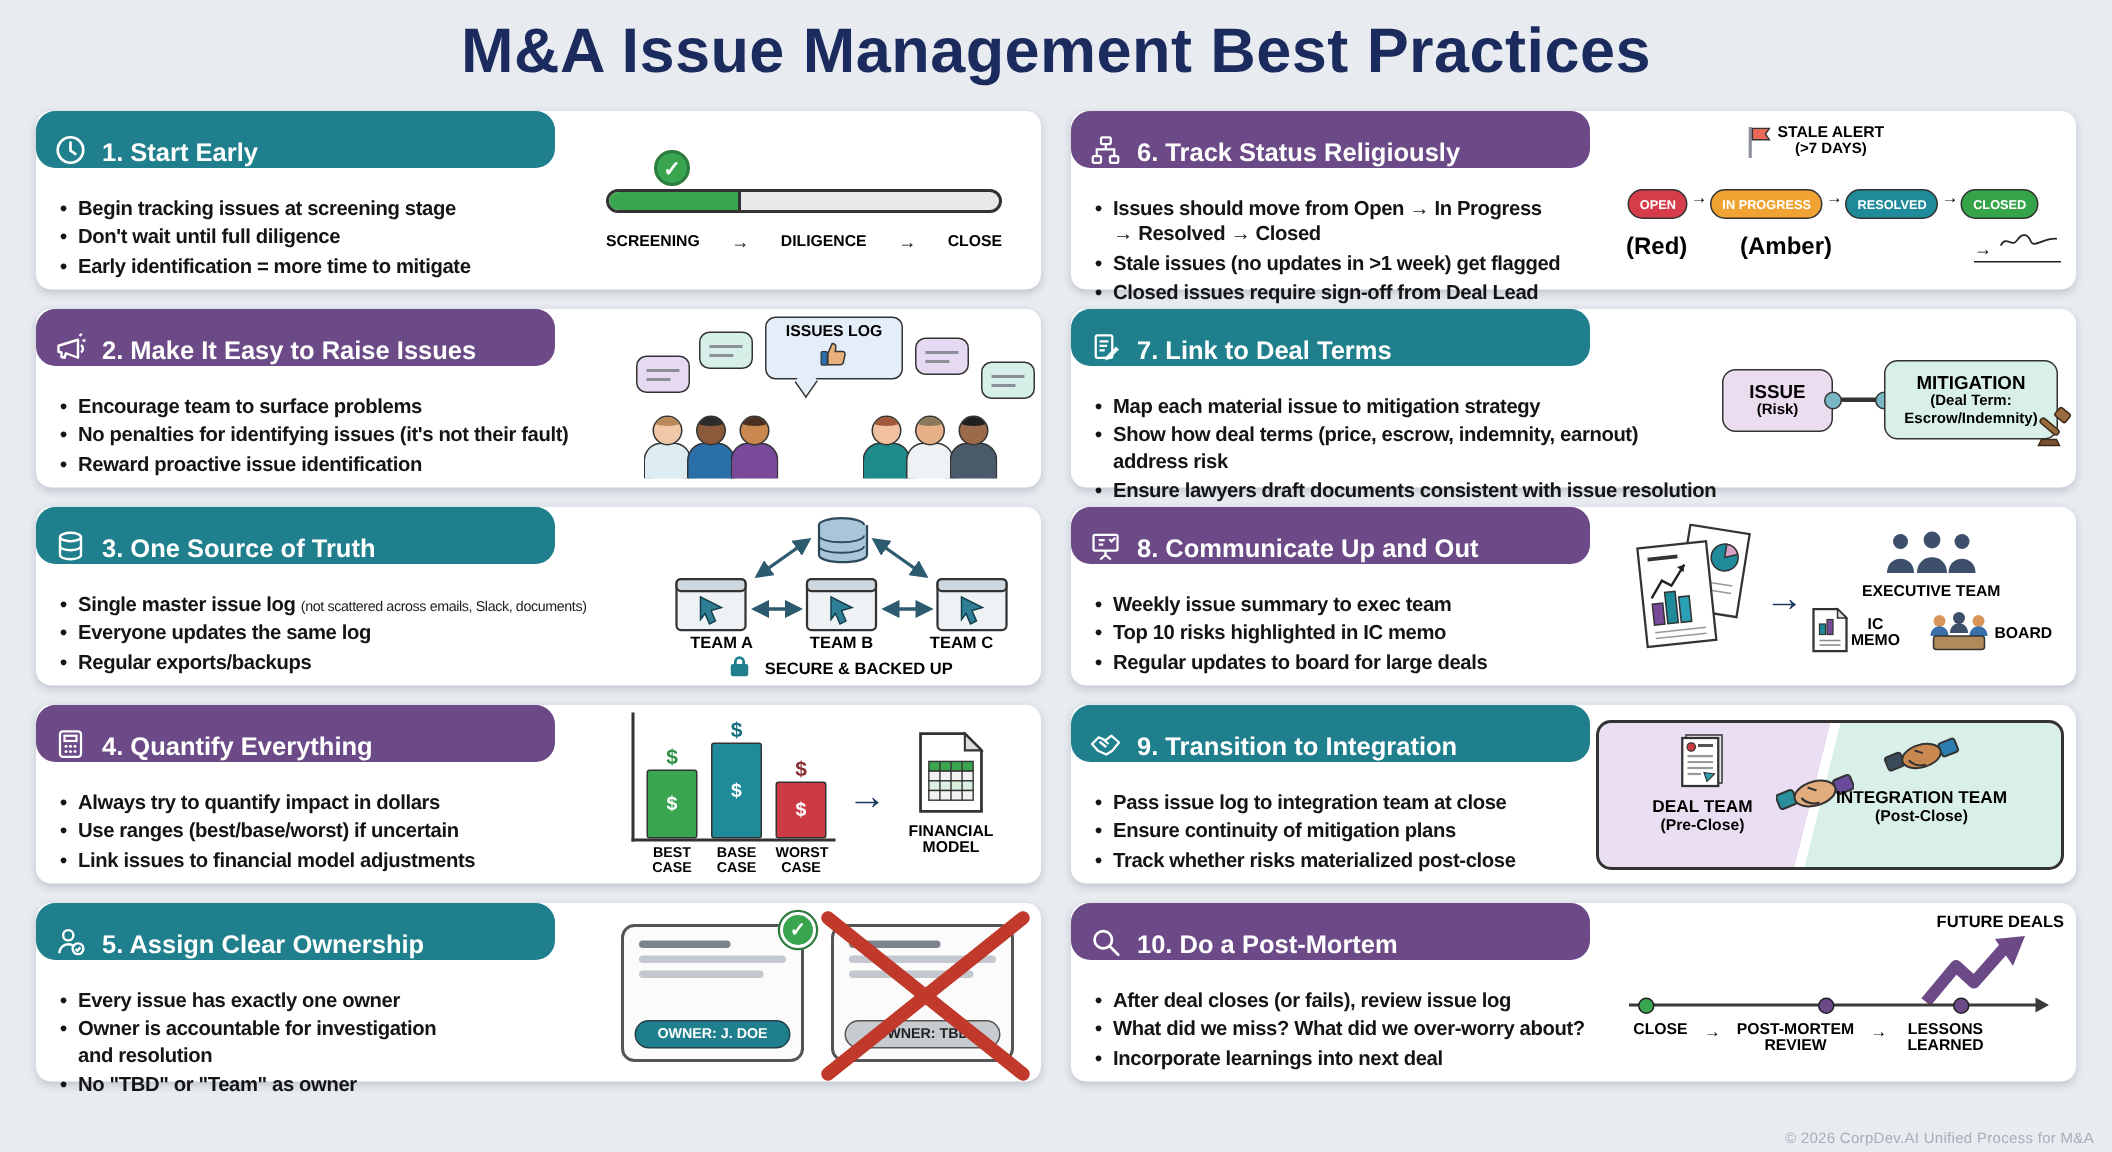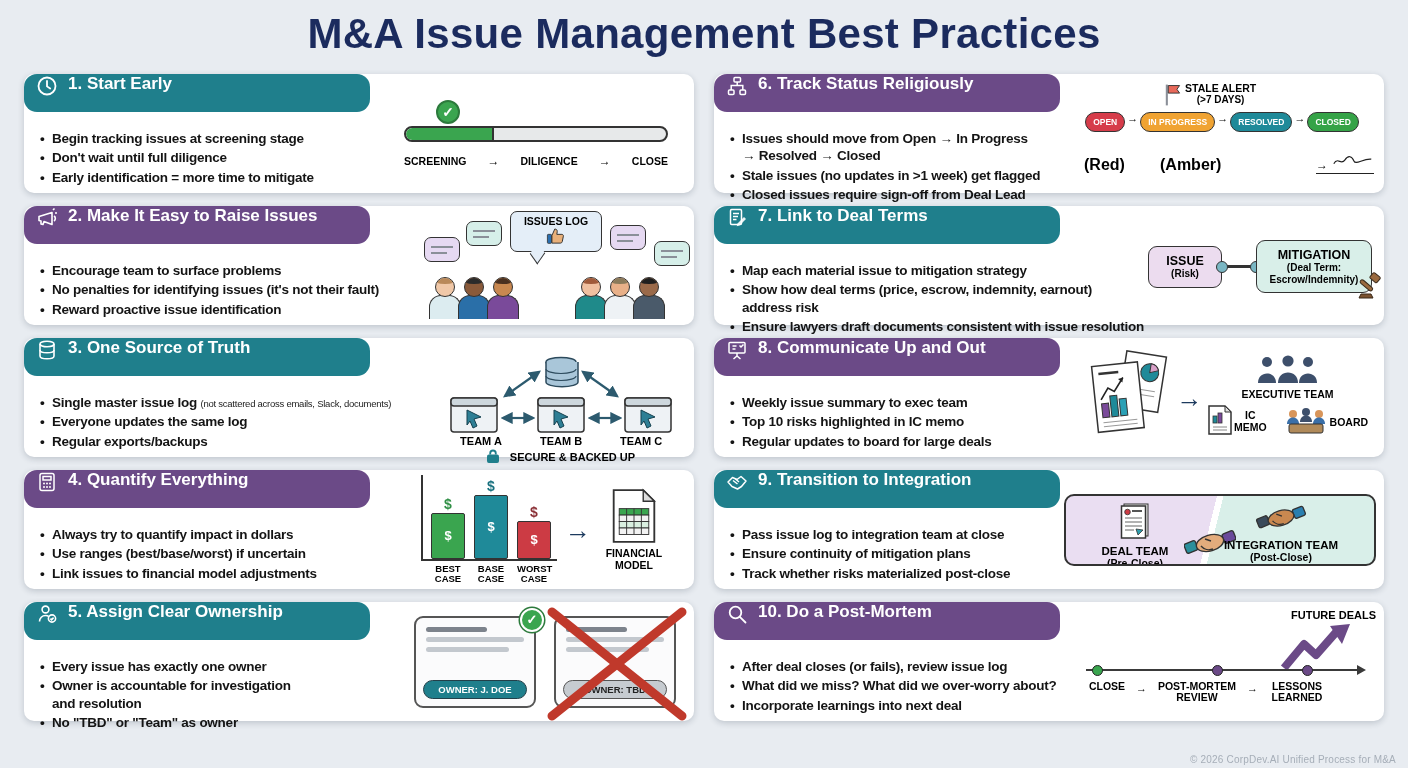--- a/index.html
+++ b/index.html
@@ -6,36 +6,36 @@
   html,body{width:1408px;height:768px}
   body{background:#e8ecf1;font-family:"Liberation Sans",sans-serif;overflow:hidden;position:relative}
 
   .page-title{text-align:center;font-size:42px;font-weight:800;color:#1b2b5e;padding-top:10px;letter-spacing:.3px}
 
   .grid{display:grid;grid-template-columns:670px 670px;grid-template-rows:repeat(5,119px);
         grid-auto-flow:column;column-gap:20px;row-gap:13px;padding:16px 24px 0}
 
   .card{background:#fff;border-radius:10px;box-shadow:0 2px 6px rgba(25,40,60,.20);position:relative;display:flex}
   .card-header{position:absolute;top:0;left:0;min-width:346px;width:max-content;height:38px;border-radius:13px;
-               display:flex;align-items:flex-start;gap:9px;padding:0 18px 0 11px;color:#fff;
+               display:flex;align-items:flex-end;gap:9px;padding:0 18px 0 11px;color:#fff;
                font-size:17px;font-weight:700;white-space:nowrap;z-index:2}
   .card-header.teal{background:#1f7f8c}
   .card-header.purple{background:#6b4a87}
   .hicon{width:24px;height:24px;flex:0 0 24px;display:flex;align-items:center;justify-content:center}
 
   .content{flex:1;padding:54px 4px 4px 16px;position:relative}
   ul.bl{list-style:none}
   ul.bl li{position:relative;padding-left:12px;margin:2px 0;font-size:13.5px;font-weight:700;
            letter-spacing:-.25px;color:#141414;line-height:1.28}
   ul.bl li::before{content:"•";position:absolute;left:0;top:0}
   .note{font-size:9.5px;font-weight:400;color:#222}
 
   .art-wrap{display:flex;align-items:center;justify-content:center;padding:4px 8px 4px 0}
   .aw1{width:300px}.aw2{width:270px;align-items:flex-start;padding-top:5px}
-  .aw3{width:258px;align-items:flex-start;padding-top:16px}.aw4{width:290px}.aw5{width:290px}
+  .aw3{width:258px;align-items:flex-start;padding-top:4px}.aw4{width:290px}.aw5{width:290px}
   .aw6{width:316px}.aw8{width:305px}.aw9{width:320px}.aw10{width:300px}
 
   
   .art1{width:272px;position:relative;padding-top:26px}
   .a1-check{position:absolute;top:0;left:32px;width:24px;height:24px;border-radius:50%;background:#3aa54f;
             border:2px solid #2c7a3c;color:#fff;font-size:14px;font-weight:700;display:flex;align-items:center;justify-content:center}
   .a1-bar{width:264px;height:16px;border:2px solid #333;border-radius:9px;background:#e7e9ea;overflow:hidden}
   .a1-fill{width:34%;height:100%;background:#3aa54f;border-right:2px solid #333;border-radius:7px 0 0 7px}
   .a1-stages{display:flex;justify-content:space-between;align-items:center;width:264px;margin-top:12px;
              font-size:10.5px;font-weight:700}
@@ -91,21 +91,21 @@
   .a5-check{position:absolute;top:-10px;right:-10px;width:24px;height:24px;border-radius:50%;background:#3aa54f;
             border:2px solid #fff;box-shadow:0 0 0 1.5px #2c7a3c;color:#fff;font-size:13px;font-weight:800;
             display:flex;align-items:center;justify-content:center}
   .a5-x{position:absolute;left:-12px;top:-12px;width:146px;height:116px;overflow:visible;pointer-events:none}
 
   
   .art6{width:312px;height:108px;position:relative}
   .a6-alert{position:absolute;top:2px;left:96px;display:flex;gap:4px}
   .a6-alert-txt{font-size:10.5px;font-weight:800;line-height:1.2}
   .a6-alert-sub{display:block;font-size:10px;font-weight:700;text-align:center}
-  .a6-pills{position:absolute;top:32px;left:0;right:0;display:flex;align-items:flex-start;justify-content:center;gap:2px}
+  .a6-pills{position:absolute;top:46px;left:0;right:0;display:flex;align-items:flex-start;justify-content:center;gap:2px}
   .pill{border:1.8px solid #333;border-radius:12px;color:#fff;font-size:8.5px;font-weight:800;padding:4px 7px;white-space:nowrap}
   .pill.open{background:#d63c4a}.pill.prog{background:#f0a332}.pill.res{background:#1f8a99}.pill.closed{background:#35a347}
   .a6-arr{font-size:11px;font-weight:800}
   .a6-note{position:absolute;top:76px;font-size:16px;font-weight:600}
   .a6-note.n1{left:16px}.a6-note.n2{left:92px}
   .a6-sig{position:absolute;top:74px;right:2px;display:flex;align-items:flex-end;gap:4px;border-bottom:1.5px solid #222;padding-bottom:1px}
   .a6-sig .arr{font-size:12px;font-weight:700}
 
   
   .art7{position:absolute;top:34px;right:12px;display:flex;align-items:center}
@@ -122,21 +122,21 @@
   .c7-narrow{max-width:380px}
 
   
   .art8{display:flex;align-items:center;gap:6px}
   .a8-right{display:flex;flex-direction:column;align-items:center;width:158px}
   .a8-lbl{font-size:10.5px;font-weight:800;line-height:1.1;text-align:center}
   .a8-row{display:flex;gap:16px;margin-top:3px;align-items:flex-end}
   .a8-item{display:flex;align-items:center;gap:1px}
 
   
-  .art9{width:312px;height:72px;border:2px solid #333;border-radius:10px;position:relative;overflow:hidden;
+  .art9{width:312px;height:100px;border:2px solid #333;border-radius:10px;position:relative;overflow:hidden;
         background:linear-gradient(104deg,#eadef2 0 46.5%,#fff 46.5% 48.5%,#d9efe9 48.5%)}
   .a9-left{position:absolute;left:14px;top:6px;width:110px;display:flex;flex-direction:column;align-items:center}
   .a9-right{position:absolute;right:8px;top:6px;width:170px;display:flex;flex-direction:column;align-items:center}
   .a9-t{font-size:11.5px;font-weight:800;line-height:1.15;margin-top:1px}
   .a9-s{font-size:10.5px;font-weight:600;line-height:1.1}
   .a9-hs-mid{position:absolute;left:118px;top:30px}
 
   
   .art10{width:292px;height:106px;position:relative}
   .a10-future{position:absolute;top:0;right:0;font-size:11px;font-weight:800}

